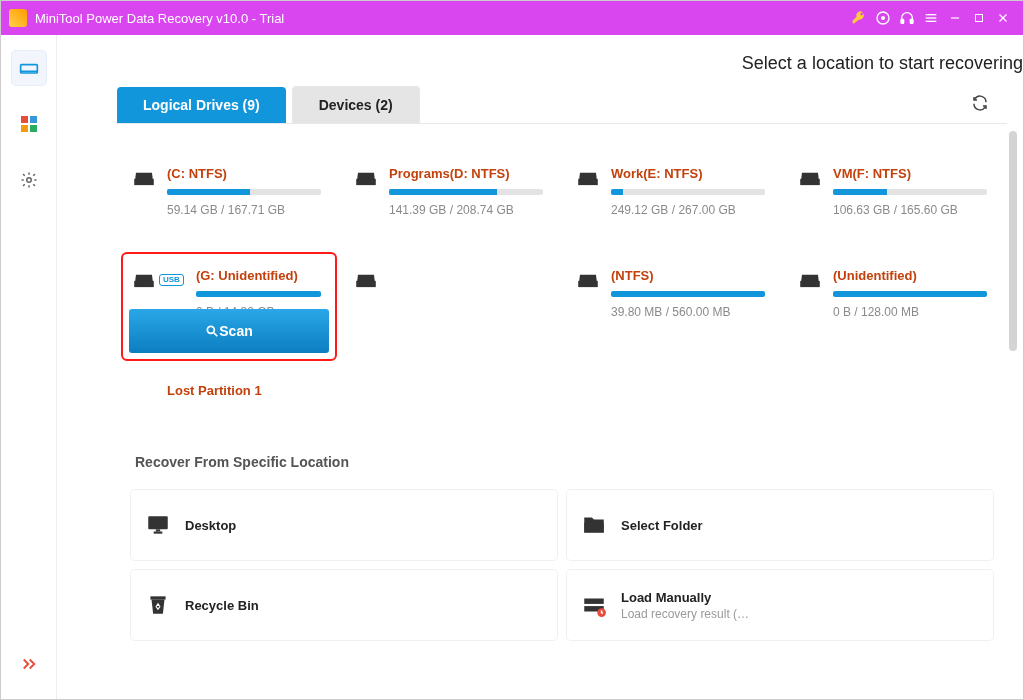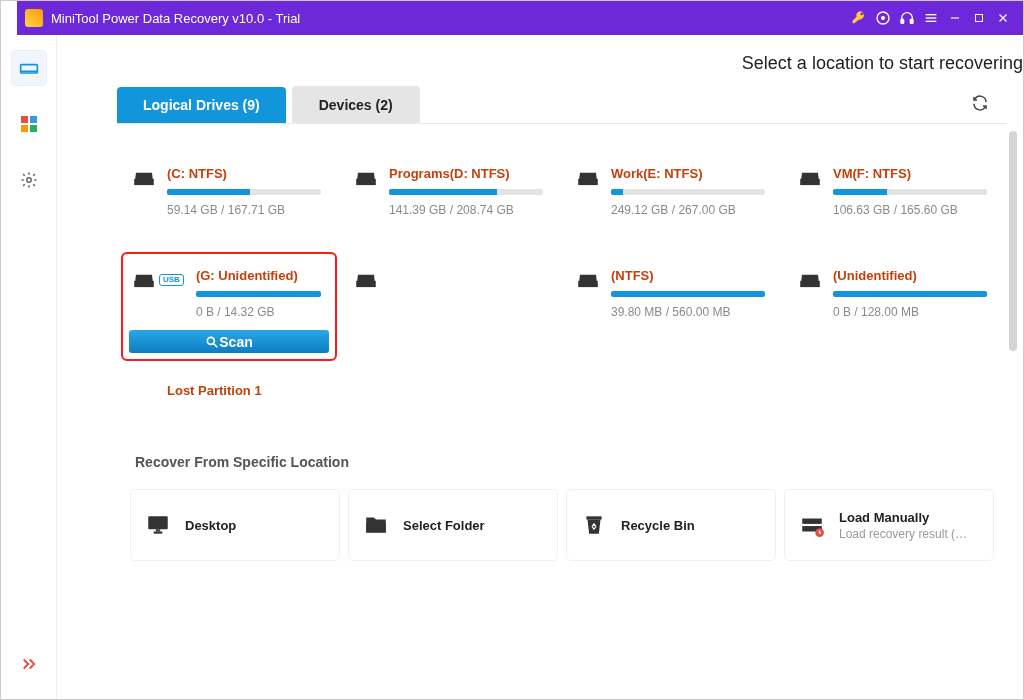--- a/index.html
+++ b/index.html
@@ -1,17 +1,17 @@
 <!DOCTYPE html>
 <html><head>
 <meta charset="utf-8">
 <style>
 * { box-sizing: border-box; margin: 0; padding: 0; font-family: "Segoe UI", Arial, sans-serif; }
 body { background: #fff; width: 1024px; height: 700px; overflow: hidden; border: 1px solid #ccc; position: relative; }
-.titlebar { height: 34px; background: #6d28d9; color: #fff; display: flex; align-items: center; padding: 0 8px; font-size: 13px; margin-left: 16px; }
+.titlebar { height: 34px; background: #d946ef; color: #fff; display: flex; align-items: center; padding: 0 8px; font-size: 13px; }
 .titlebar .logo { width: 18px; height: 18px; background: linear-gradient(45deg,#ffd24a,#ff9a00); border-radius: 3px; margin-right: 8px; }
 .titlebar .title { flex: 0 0 auto; }
 .titlebar .spacer { flex: 1; }
 .titlebar .tb-icon { width: 24px; text-align: center; cursor: pointer; color: #fff; font-size: 14px; display: inline-flex; align-items: center; justify-content: center; height: 24px; }
 .key-icon svg, .disc-icon svg, .hp-icon svg, .menu-icon svg { display:block; }
 .body { display: flex; height: calc(700px - 34px); }
 .sidebar { width: 56px; background: #fff; border-right: 1px solid #eee; display: flex; flex-direction: column; align-items: center; padding-top: 16px; gap: 22px; }
 .sb-item { width: 34px; height: 34px; display: flex; align-items: center; justify-content: center; border-radius: 4px; cursor: pointer; color: #444; }
 .sb-item.active { background: #f2f6fc; color: #1296db; box-shadow: 0 0 0 1px #e6eef9; }
 .sb-item svg { display:block; }
@@ -28,27 +28,27 @@
 .card { background: #fff; border-radius: 4px; padding: 14px 14px 14px 10px; display: flex; gap: 12px; align-items: flex-start; min-height: 92px; position: relative; box-shadow: 0 0 0 0 transparent; }
 .card.selected { outline: 2px solid #ff1a1a; outline-offset: 0; padding-bottom: 40px; }
 .card-left { display:flex; flex-direction:row; align-items:center; gap:4px; margin-top:4px; }
 .drive-ic { width: 22px; height: 16px; }
 .usb-badge { font-size: 8px; font-weight: 700; color: #1296db; border: 1.5px solid #1296db; border-radius: 3px; padding: 0 3px; line-height: 10px; }
 .card-body { flex: 1; }
 .card-title { font-size: 13px; font-weight: 700; color: #c2410c; margin-bottom: 8px; white-space: nowrap; overflow: hidden; text-overflow: ellipsis; }
 .bar { width: 100%; height: 6px; background: #e3e3e3; border-radius: 2px; overflow: hidden; margin-bottom: 8px; }
 .bar-fill { height: 100%; background: #1296db; }
 .card-sub { font-size: 12px; color: #8a8a8a; }
-.scan-btn { position: absolute; left: 6px; right: 6px; bottom: 6px; height: 23px; background: linear-gradient(#2aa7e8,#0b7ec0); color: #fff; font-size: 14px; font-weight: 600; border-radius: 3px; display: flex; align-items: center; justify-content: center; gap: 0; cursor: pointer; }
+.scan-btn { position: absolute; left: 6px; right: 6px; bottom: 6px; height: 44px; background: linear-gradient(#2aa7e8,#0b7ec0); color: #fff; font-size: 14px; font-weight: 600; border-radius: 3px; display: flex; align-items: center; justify-content: center; gap: 0; cursor: pointer; }
 .scan-btn .mag { width: 14px; height: 14px; }
 .lost-card { min-height: 40px; padding: 14px 10px; }
 .lost-card .card-title { margin-bottom: 0; }
 .section { margin: 0 16px 16px 60px; background: #fff; border-radius: 4px; padding: 16px 14px 20px; }
 .section-heading { font-size: 14px; font-weight: 700; color: #555; margin-bottom: 20px; padding-left: 4px; }
-.loc-grid { display: grid; grid-template-columns: repeat(4, 1fr); gap: 10px; }
+.loc-grid { display: grid; grid-template-columns: repeat(2, 1fr); gap: 10px; }
 .loc-card { border-radius: 4px; padding: 18px 14px; display: flex; gap: 14px; align-items: center; cursor: pointer; box-shadow: 0 0 0 1px #f0f0f0; min-height: 70px; }
 .loc-ic { width: 26px; height: 26px; flex-shrink: 0; }
 .loc-title { font-size: 13px; font-weight: 700; color: #222; }
 .loc-sub { font-size: 12px; color: #9a9a9a; margin-top: 2px; white-space: nowrap; overflow: hidden; text-overflow: ellipsis; max-width: 130px; }
 .vscroll { position: absolute; right: 6px; top: 96px; bottom: 180px; width: 8px; background: transparent; }
 .vscroll-thumb { position: absolute; top: 0; width: 8px; background: #d4d4d4; border-radius: 4px; height: 220px; }
 </style>
 </head>
 <body>
 

